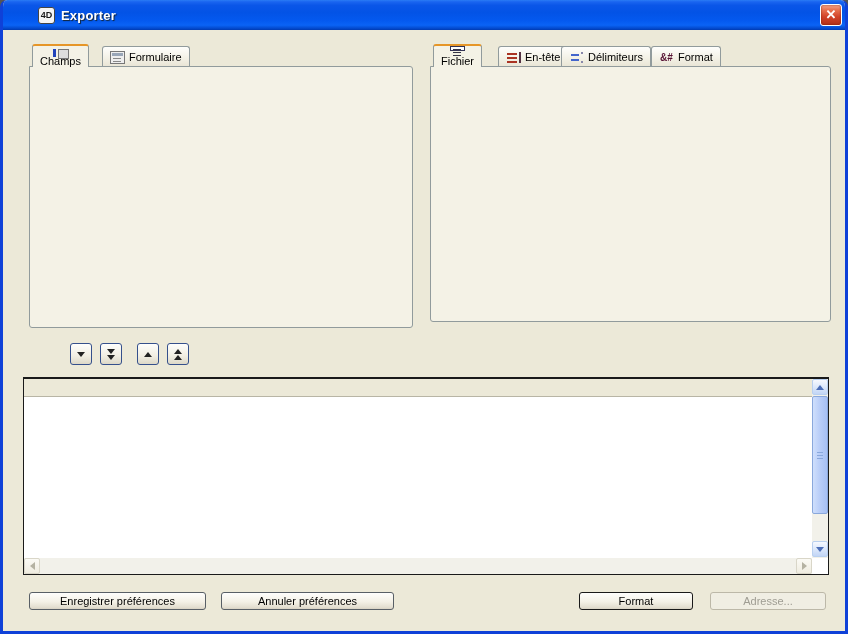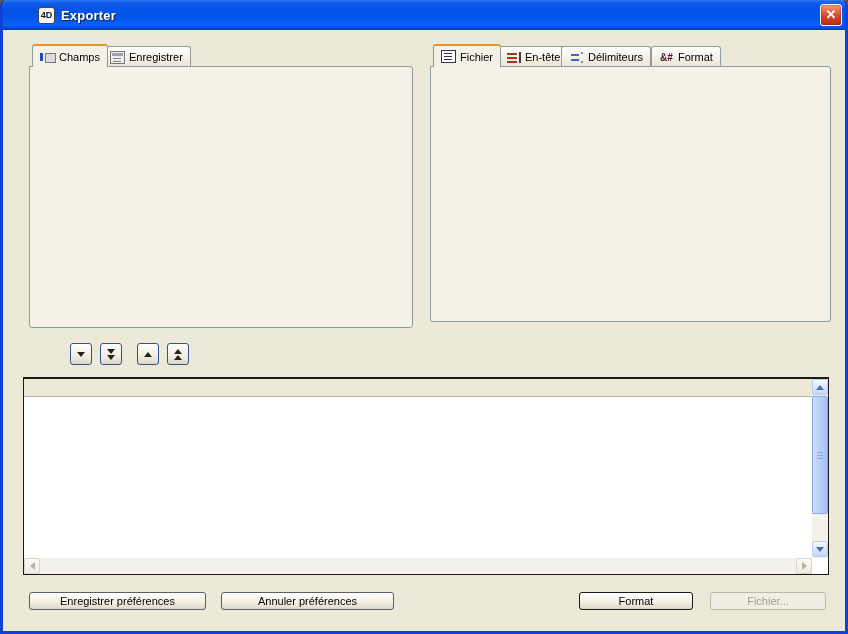--- a/index.html
+++ b/index.html
@@ -50,20 +50,21 @@
     border: 1px solid #919b9c; border-bottom: none;
     border-radius: 3px 3px 0 0;
     display: flex; align-items: center; gap: 4px;
     padding: 0 7px; z-index: 3;
   }
   .tab.active {
     top: 44px; height: 23px;
     background: #f4f2e6;
     border-top: 2px solid #e69628;
     z-index: 5;
+    flex-direction: column;
   }
   .tab-label { white-space: nowrap; }
   .tabpage {
     position: absolute;
     background: #f4f2e6;
     border: 1px solid #919b9c; border-radius: 0 3px 3px 3px;
     z-index: 4;
   }
   
   .ticon16 { width: 15px; height: 13px; position: relative; display: inline-block; }
@@ -216,21 +217,21 @@
     <span class="title-text">Exporter</span>
     <span class="close-btn"><span>✕</span></span>
   </div>
 
   <div class="tab active" style="left:29px;">
     <span class="ticon16 icon-fields"></span>
     <span class="tab-label">Champs</span>
   </div>
   <div class="tab" style="left:99px;">
     <span class="ticon16 icon-form"></span>
-    <span class="tab-label">Enregistrer</span>
+    <span class="tab-label">Formulaire</span>
   </div>
   <div class="tabpage" style="left:26px; top:66px; width:384px; height:262px;"></div>
 
   <div class="field-label r" style="left:60px; top:89px; width:128px;">Exporter de la table :</div>
   <div class="combo" style="left:194px; top:85px; width:193px;">
     <span class="combo-value">Employés</span>
     <span class="combo-btn">
         <span class="combo-arrow"></span>
       </span>
   </div>
@@ -394,15 +395,15 @@
         <span class="tri left"></span>
       </div>
     <div class="sb-btn pale" style="right:16px; bottom:0;">
         <span class="tri right"></span>
       </div>
   </div>
 
   <div class="xp-btn" style="left:26px; top:592px; width:177px;">Enregistrer préférences</div>
   <div class="xp-btn" style="left:218px; top:592px; width:173px;">Annuler préférences</div>
   <div class="xp-btn" style="left:576px; top:592px; width:114px; border-color:#1a1a1a;">Format</div>
-  <div class="xp-btn disabled" style="left:707px; top:592px; width:116px;">Fichier...</div>
+  <div class="xp-btn disabled" style="left:707px; top:592px; width:116px;">Adresse...</div>
 
 </div>
 
 </body></html>

